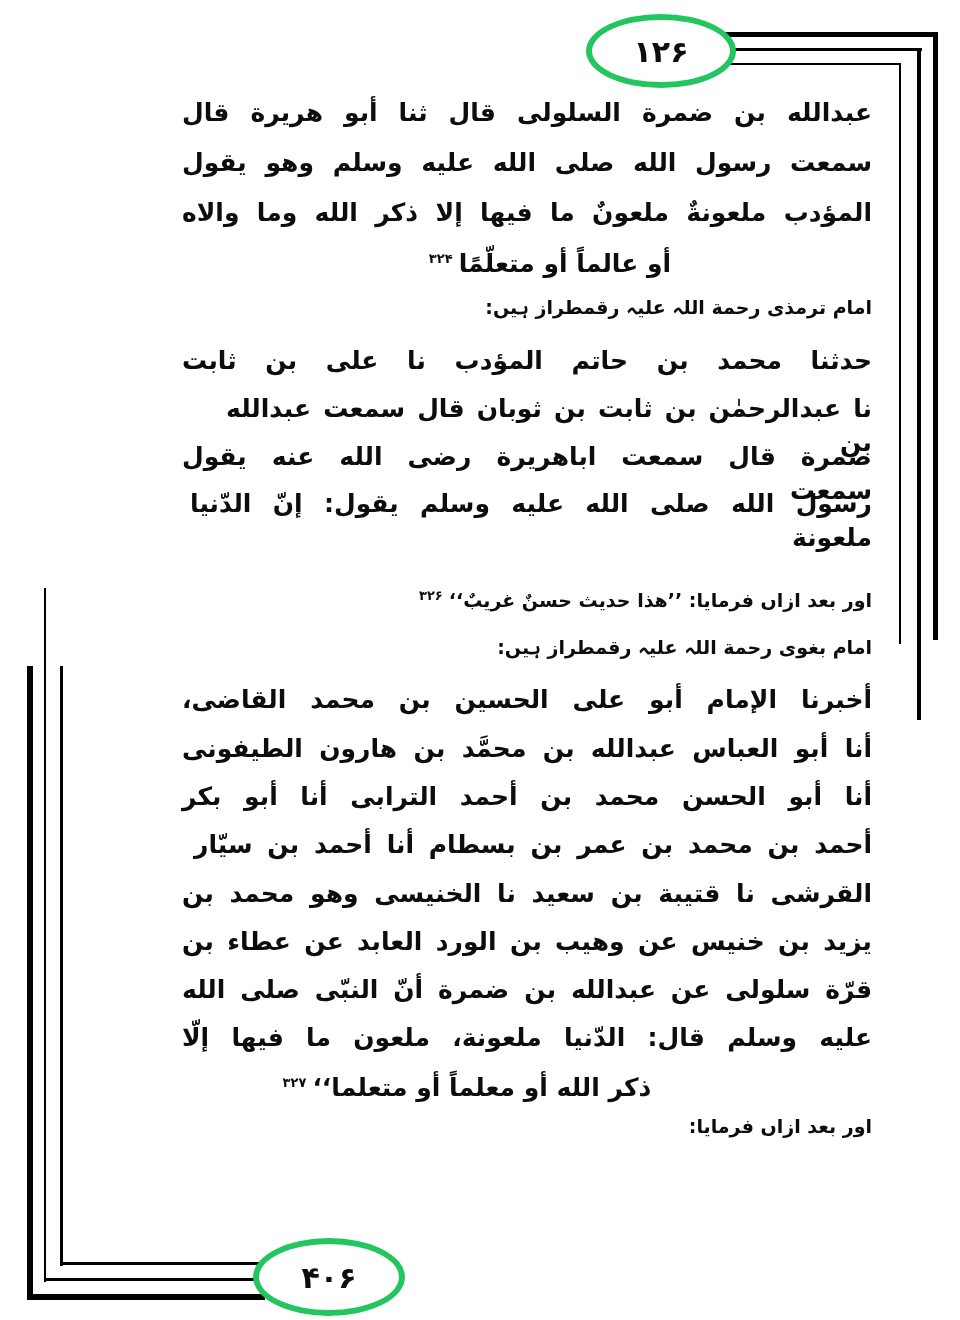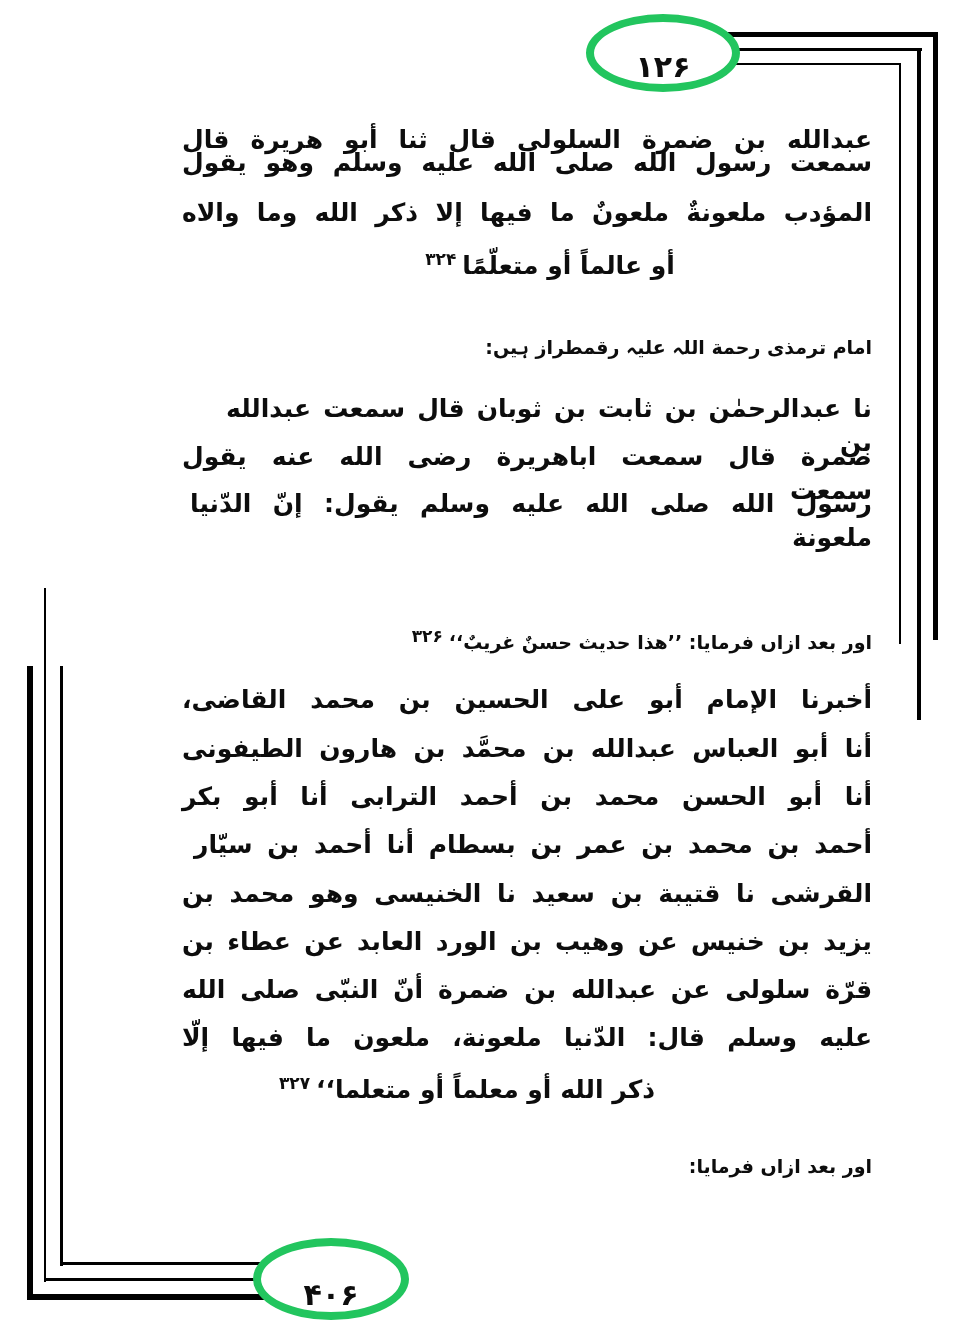--- a/index.html
+++ b/index.html
@@ -9,24 +9,24 @@
     background:#ffffff;
     overflow:hidden;
     font-family:"DejaVu Sans",sans-serif;
     color:#0d0d0d;
   }
   
   .bline{position:absolute;background:#000;}
   
   .oval{
     position:absolute;
-    border:8px solid #22c55e;
+    border:6px solid #22c55e;
     border-radius:50%;
     background:#fff;
-    display:flex;align-items:flex-end;justify-content:center;
+    display:flex;align-items:center;justify-content:center;
     font-size:30px;font-weight:bold;
     letter-spacing:3px;
   }
   .oval-top{left:586px;top:14px;width:138px;height:62px;}
   .oval-bottom{left:253px;top:1238px;width:140px;height:66px;}
   
   .tline{
     position:absolute;
     direction:rtl;
     white-space:nowrap;
@@ -41,24 +41,23 @@
     text-align-last:justify;
     word-spacing:3px;
   }
   .cont{white-space:normal;text-align:center;}
   .urdu{
     font-size:19px;
     line-height:28px;
     font-weight:600;
     text-align:right;
     right:88px;
-    margin-top:40px;
   }
   sup.fn{
-    font-size:17px;
+    font-size:13px;
     font-weight:bold;
     vertical-align:super;
     margin-right:6px;
     letter-spacing:1px;
   }
 </style>
 </head>
 <body>
 
 <div class="page">
@@ -77,51 +76,57 @@
   <div class="bline" style="left:44px;top:1278px;width:221px;height:3px;"></div>
   <div class="bline" style="left:27px;top:1294px;width:238px;height:6px;"></div>
 
   <div class="oval oval-top">
     <span>۱۲۶</span>
   </div>
   <div class="oval oval-bottom">
     <span>۴۰۶</span>
   </div>
 
-  <div class="tline full" style="top:96px;margin-top:27px;">
+  <div class="tline full" style="top:96px;">
     <span>عبدالله بن ضمرة السلولى قال ثنا أبو هريرة قال</span>
   </div>
   <div class="tline full" style="top:146px;">
     <span>سمعت رسول الله صلى الله عليه وسلم وهو يقول</span>
   </div>
   <div class="tline full" style="top:196px;">
     <span>المؤدب ملعونةٌ ملعونٌ ما فيها إلا ذكر الله وما والاه</span>
   </div>
   <div class="tline cont" style="top:242px;left:340px;right:200px;">
     <span>أو عالماً أو متعلّمًا</span><sup class="fn">۳۲۴</sup>
   </div>
 
   <div class="tline urdu" style="top:293px;">
     <span>امام ترمذی رحمة اللہ علیہ رقمطراز ہیں:</span>
   </div>
 
+  <div class="tline full" style="top:344px;">
+    <span>حدثنا محمد بن حاتم المؤدب نا على بن ثابت</span>
+  </div>
   <div class="tline full" style="top:392px;margin-left:44px;">
     <span>نا عبدالرحمٰن بن ثابت بن ثوبان قال سمعت عبدالله بن</span>
   </div>
   <div class="tline full" style="top:440px;">
     <span>ضمرة قال سمعت اباهريرة رضى الله عنه يقول سمعت</span>
   </div>
   <div class="tline full" style="top:487px;margin-left:8px;">
     <span>رسول الله صلى الله عليه وسلم يقول: إنّ الدّنيا ملعونة</span>
   </div>
 
   <div class="tline urdu" style="top:582px;">
     <span>اور بعد ازاں فرمایا: ’’هذا حديث حسنٌ غريبٌ‘‘</span><sup class="fn">۳۲۶</sup>
   </div>
 
+  <div class="tline urdu" style="top:633px;">
+    <span>امام بغوی رحمة اللہ علیہ رقمطراز ہیں:</span>
+  </div>
 
   <div class="tline full" style="top:683px;">
     <span>أخبرنا الإمام أبو على الحسين بن محمد القاضى،</span>
   </div>
   <div class="tline full" style="top:732px;">
     <span>أنا أبو العباس عبدالله بن محمَّد بن هارون الطيفونى</span>
   </div>
   <div class="tline full" style="top:780px;">
     <span>أنا أبو الحسن محمد بن أحمد الترابى أنا أبو بكر</span>
   </div>

